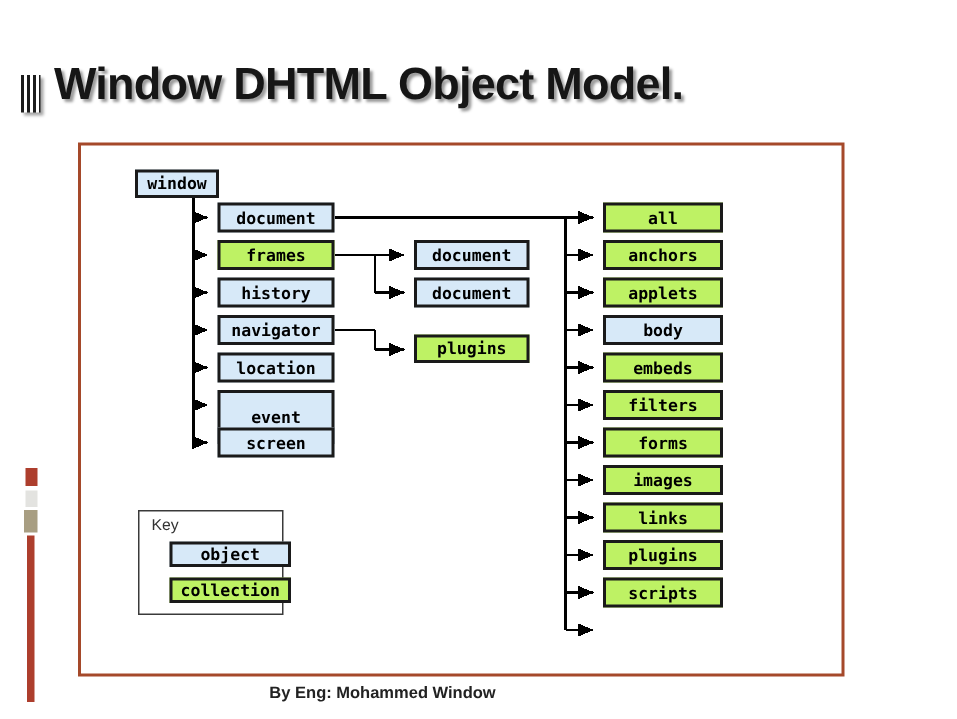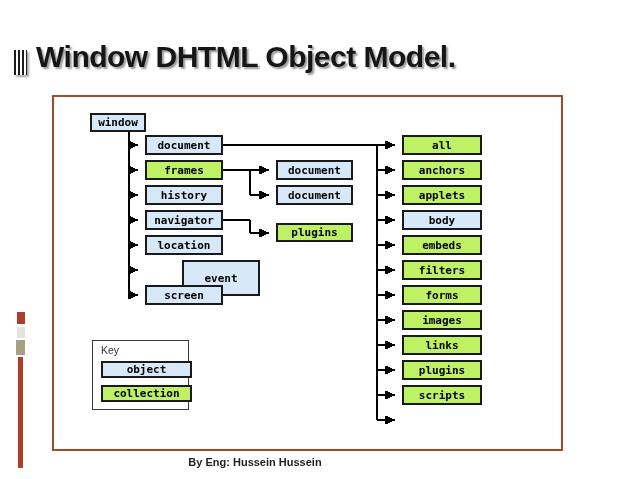--- a/index.html
+++ b/index.html
@@ -42,21 +42,21 @@
   
   #key-box{
     position:absolute;left:38px;top:243px;width:95px;height:68px;
     border:1.5px solid #3a3a3a;background:#fff;
   }
   #key-label{
     position:absolute;left:8px;top:3px;font-size:10.5px;color:#333;
     font-family:"Liberation Sans",sans-serif;font-weight:400;
   }
   #key-object,#key-collection{
-    position:absolute;left:8px;width:91px;height:17px;border-width:2px;
+    position:absolute;left:20px;width:81px;height:17px;border-width:2px;
   }
   #key-object{top:20px;}
   #key-collection{top:44px;}
   
   #footer-credit{
     position:absolute;left:0;top:456px;width:510px;text-align:center;
     font-size:11px;font-weight:600;color:#222;
     font-family:"Liberation Sans",sans-serif;
   }
 </style>
@@ -112,21 +112,21 @@
           <line x1="196" y1="136" x2="215" y2="136" marker-end="url(#arr)"></line>
         </g>
     </svg>
 
     <div class="node object" style="left: 36px; top: 16px; width: 56px; height: 19px;">window</div>
       <div class="node object" style="left: 91px; top: 38px; width: 78px; height: 20px;">document</div>
       <div class="node collection" style="left: 91px; top: 63px; width: 78px; height: 20px;">frames</div>
       <div class="node object" style="left: 91px; top: 88px; width: 78px; height: 20px;">history</div>
       <div class="node object" style="left: 91px; top: 113px; width: 78px; height: 20px;">navigator</div>
       <div class="node object" style="left: 91px; top: 138px; width: 78px; height: 20px;">location</div>
-      <div class="node object" style="left: 91px; top: 163px; width: 78px; height: 36px; margin-left: 37px;">event</div>
+      <div class="node object" style="left: 91px; top: 163px; width: 78px; height: 36px;">event</div>
       <div class="node object" style="left: 91px; top: 188px; width: 78px; height: 20px;">screen</div>
       <div class="node object" style="left: 222px; top: 63px; width: 77px; height: 20px;">document</div>
       <div class="node object" style="left: 222px; top: 88px; width: 77px; height: 20px;">document</div>
       <div class="node collection" style="left: 222px; top: 126px; width: 77px; height: 19px;">plugins</div>
       <div class="node collection" style="left: 348px; top: 38px; width: 80px; height: 20px;">all</div>
       <div class="node collection" style="left: 348px; top: 63px; width: 80px; height: 20px;">anchors</div>
       <div class="node collection" style="left: 348px; top: 88px; width: 80px; height: 20px;">applets</div>
       <div class="node object" style="left: 348px; top: 113px; width: 80px; height: 20px;">body</div>
       <div class="node collection" style="left: 348px; top: 138px; width: 80px; height: 20px;">embeds</div>
       <div class="node collection" style="left: 348px; top: 163px; width: 80px; height: 20px;">filters</div>
@@ -135,14 +135,14 @@
       <div class="node collection" style="left: 348px; top: 238px; width: 80px; height: 20px;">links</div>
       <div class="node collection" style="left: 348px; top: 263px; width: 80px; height: 20px;">plugins</div>
       <div class="node collection" style="left: 348px; top: 288px; width: 80px; height: 20px;">scripts</div>
       <div id="key-box">
       <div id="key-label">Key</div>
       <div id="key-object" class="node object">object</div>
       <div id="key-collection" class="node collection">collection</div>
     </div>
   </div>
 
-  <div id="footer-credit">By Eng: Hussein Hussein</div>
+  <div id="footer-credit">By Eng: Mohammed Window</div>
 </div>
 
 </body></html>

